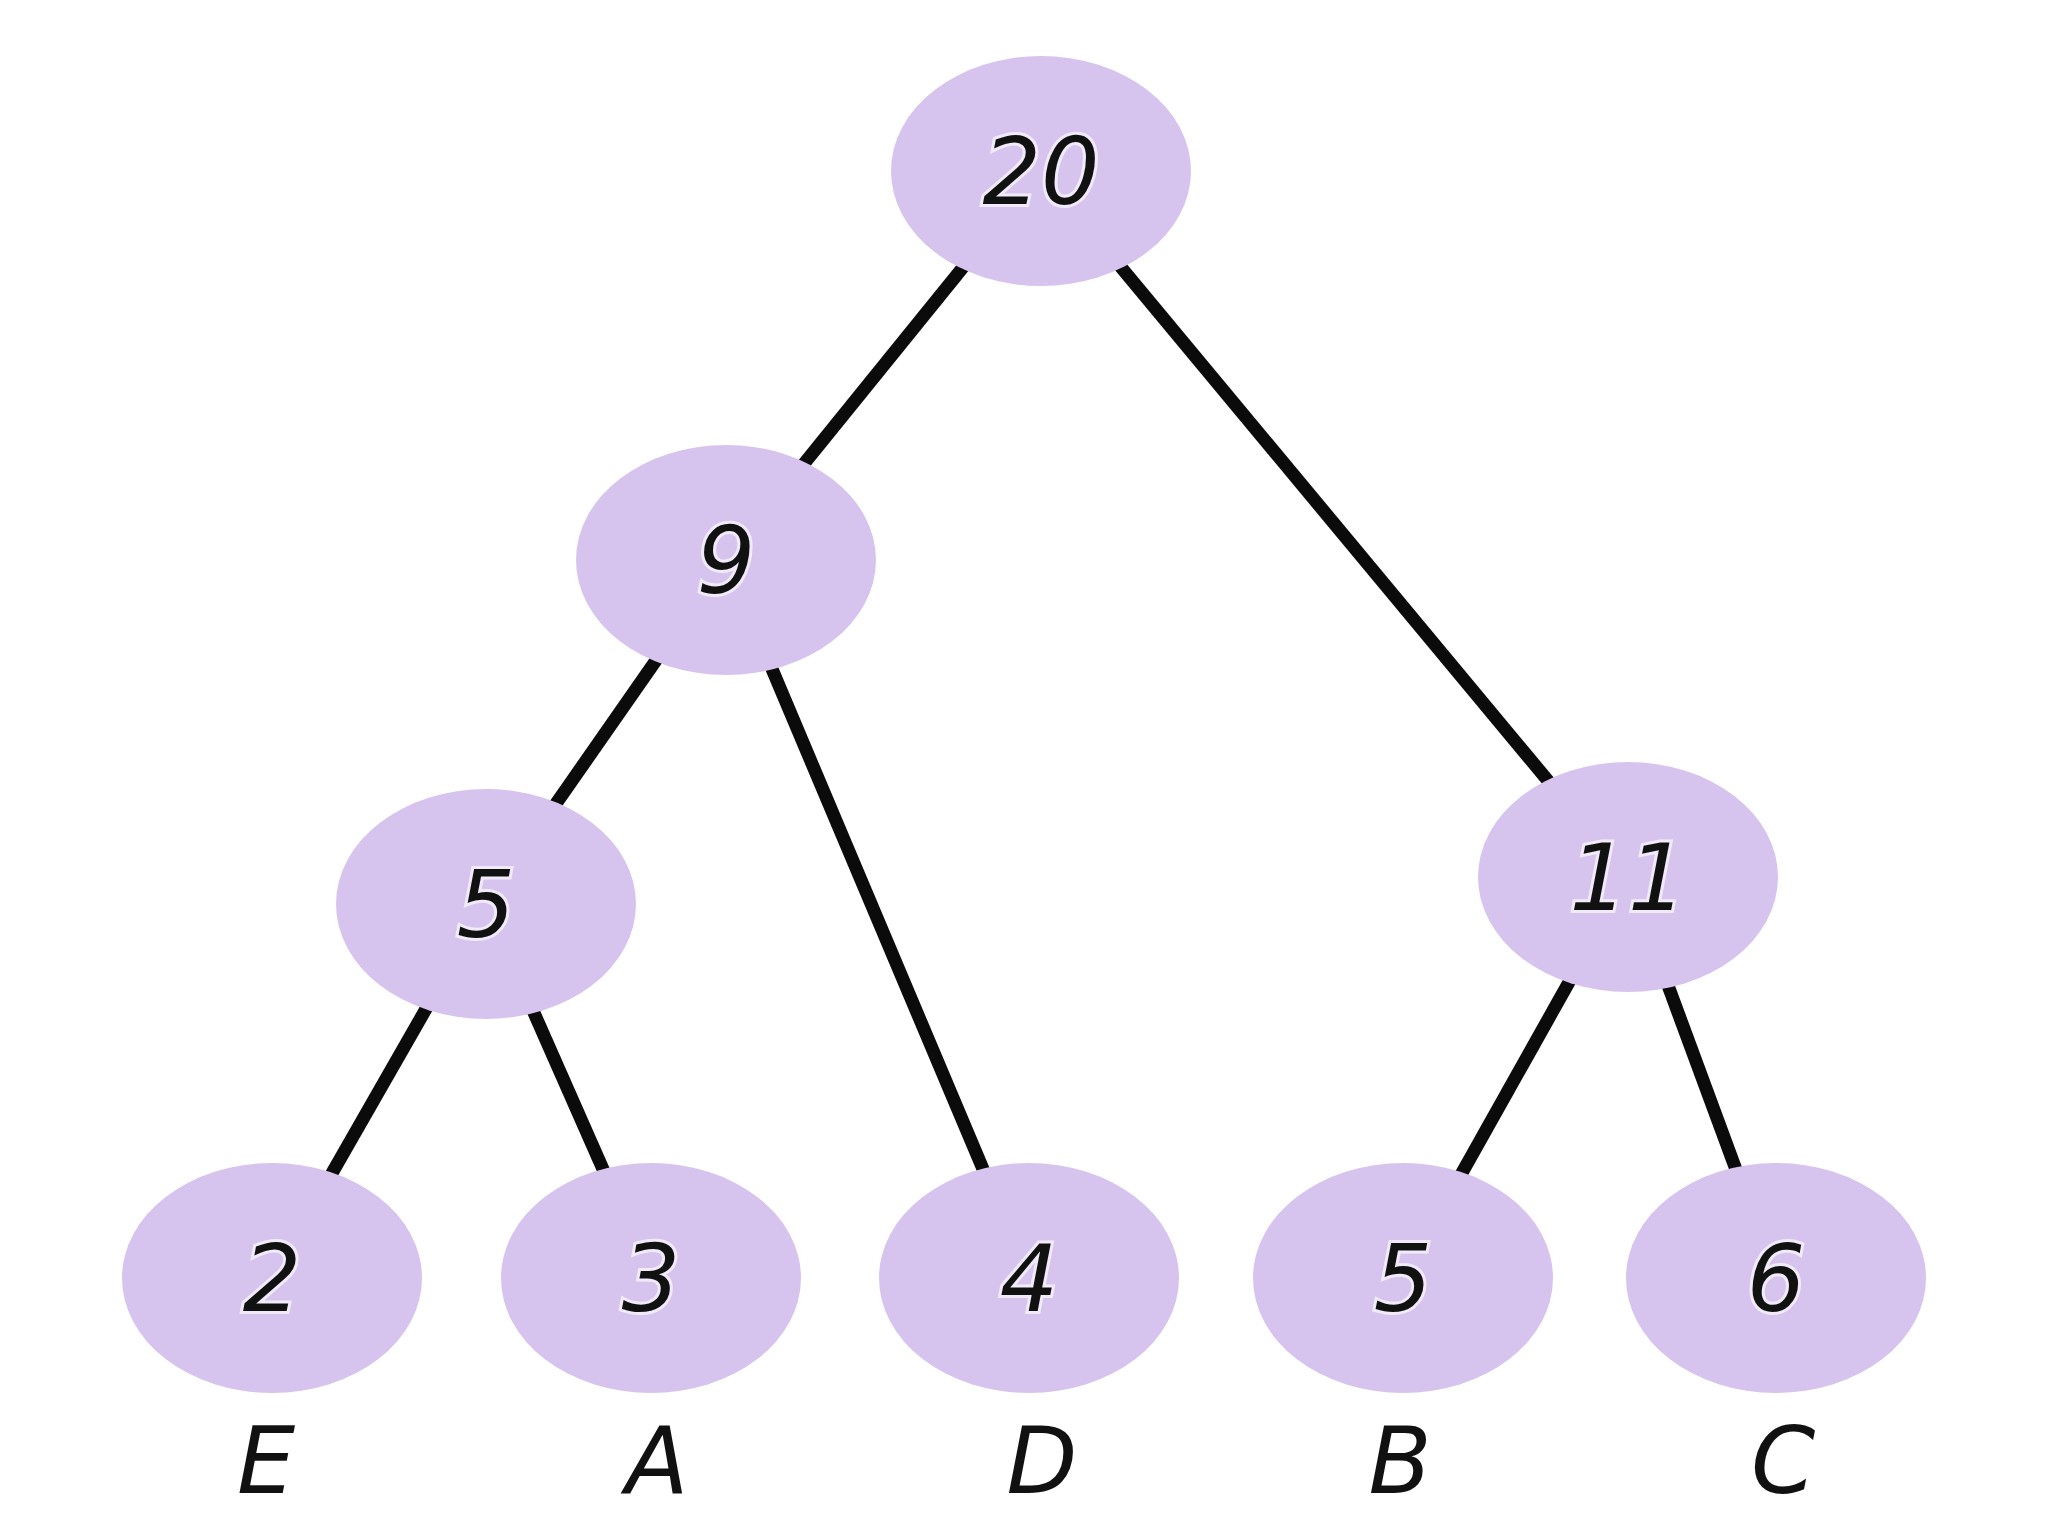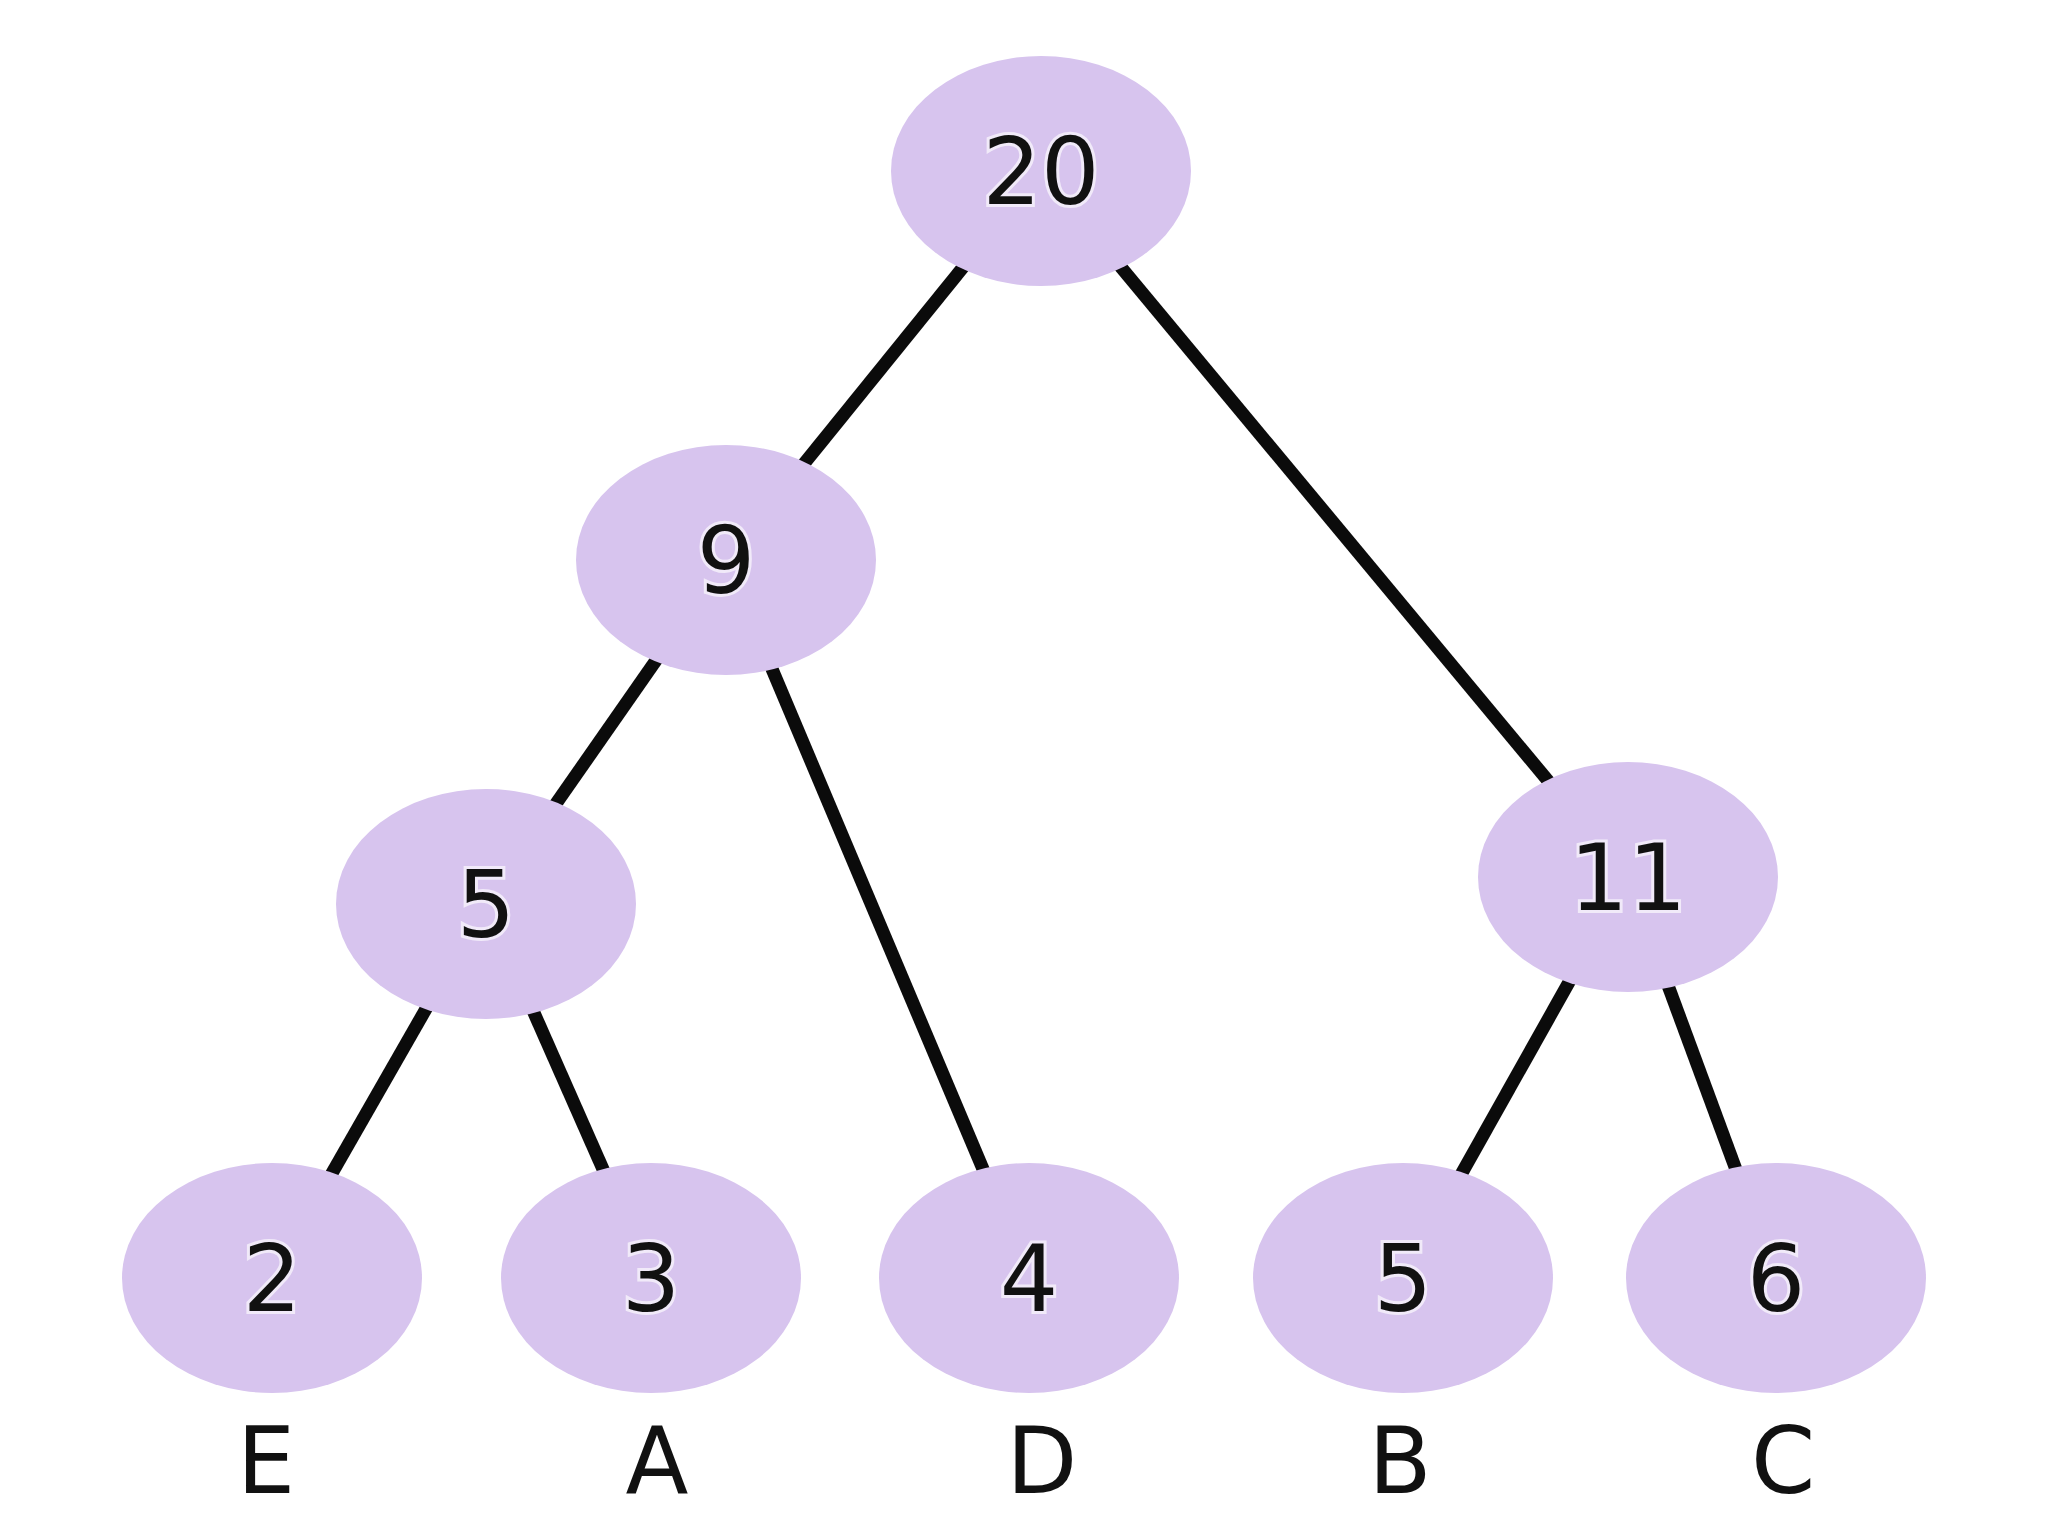--- a/index.html
+++ b/index.html
@@ -9,20 +9,21 @@
     width: 2048px;
     height: 1536px;
     overflow: hidden;
     font-family: "DejaVu Sans", "Liberation Sans", sans-serif;
   }
   .stage {
     position: relative;
     width: 2048px;
     height: 1536px;
     background: #ffffff;
+    font-style: italic;
   }
   svg { display: block; }
   .edge {
     stroke: #0b0b0b;
     stroke-width: 13;
     stroke-linecap: butt;
   }
   .node-ellipse {
     fill: #d7c4ee;
   }

